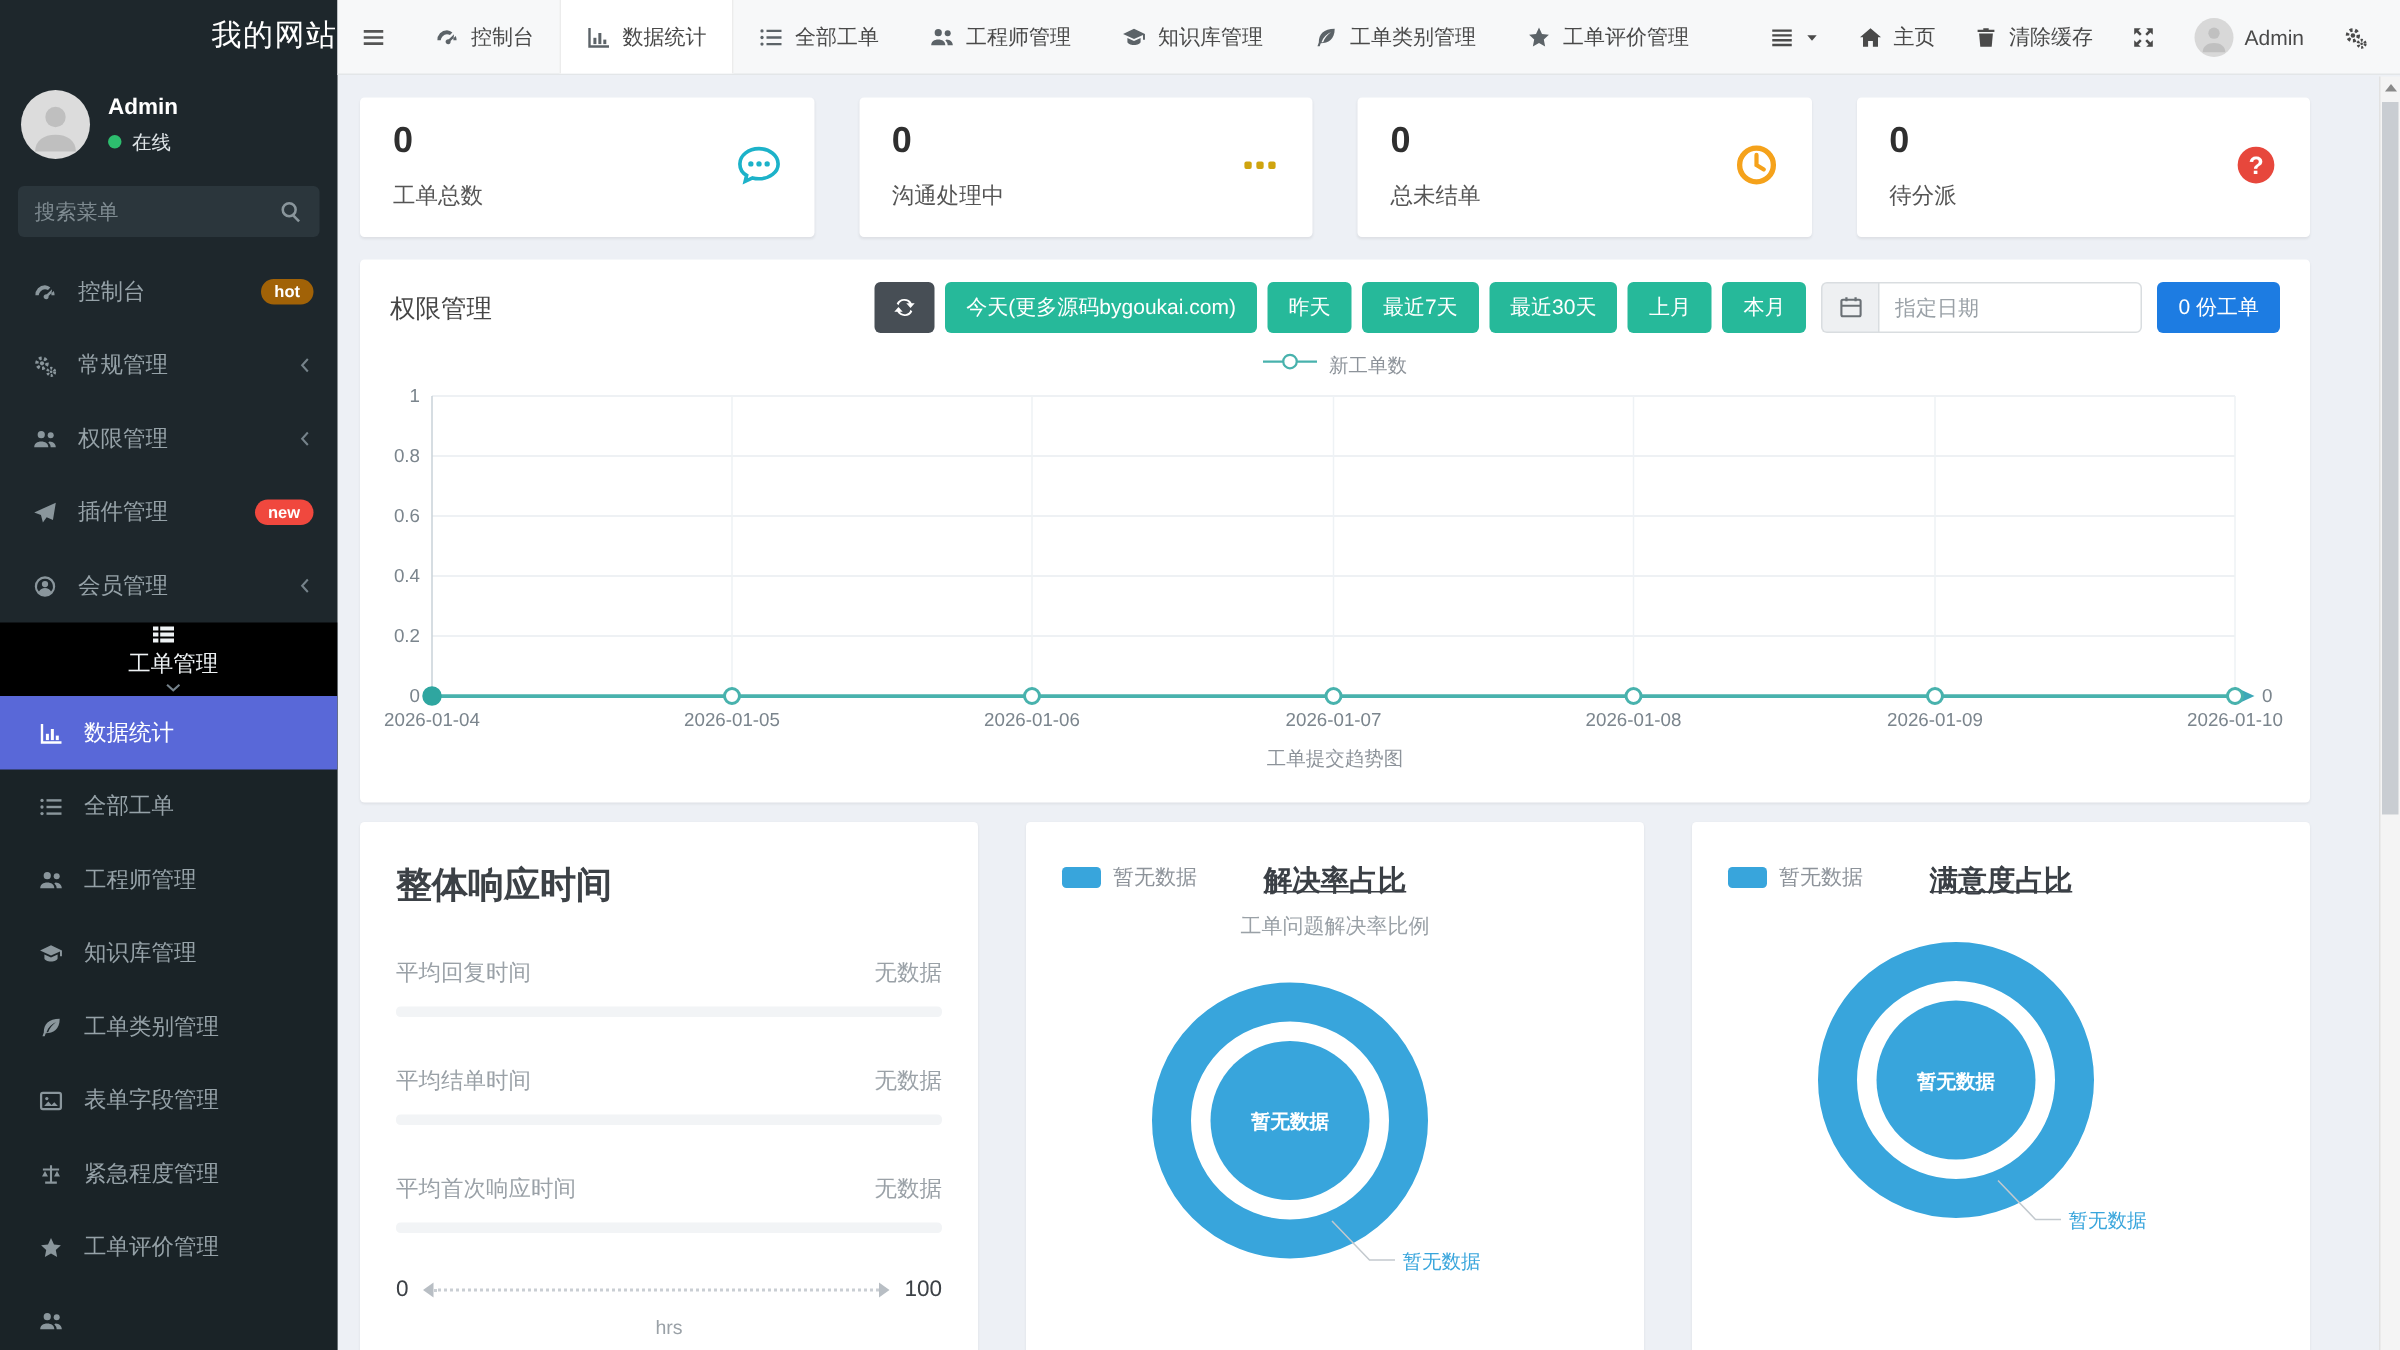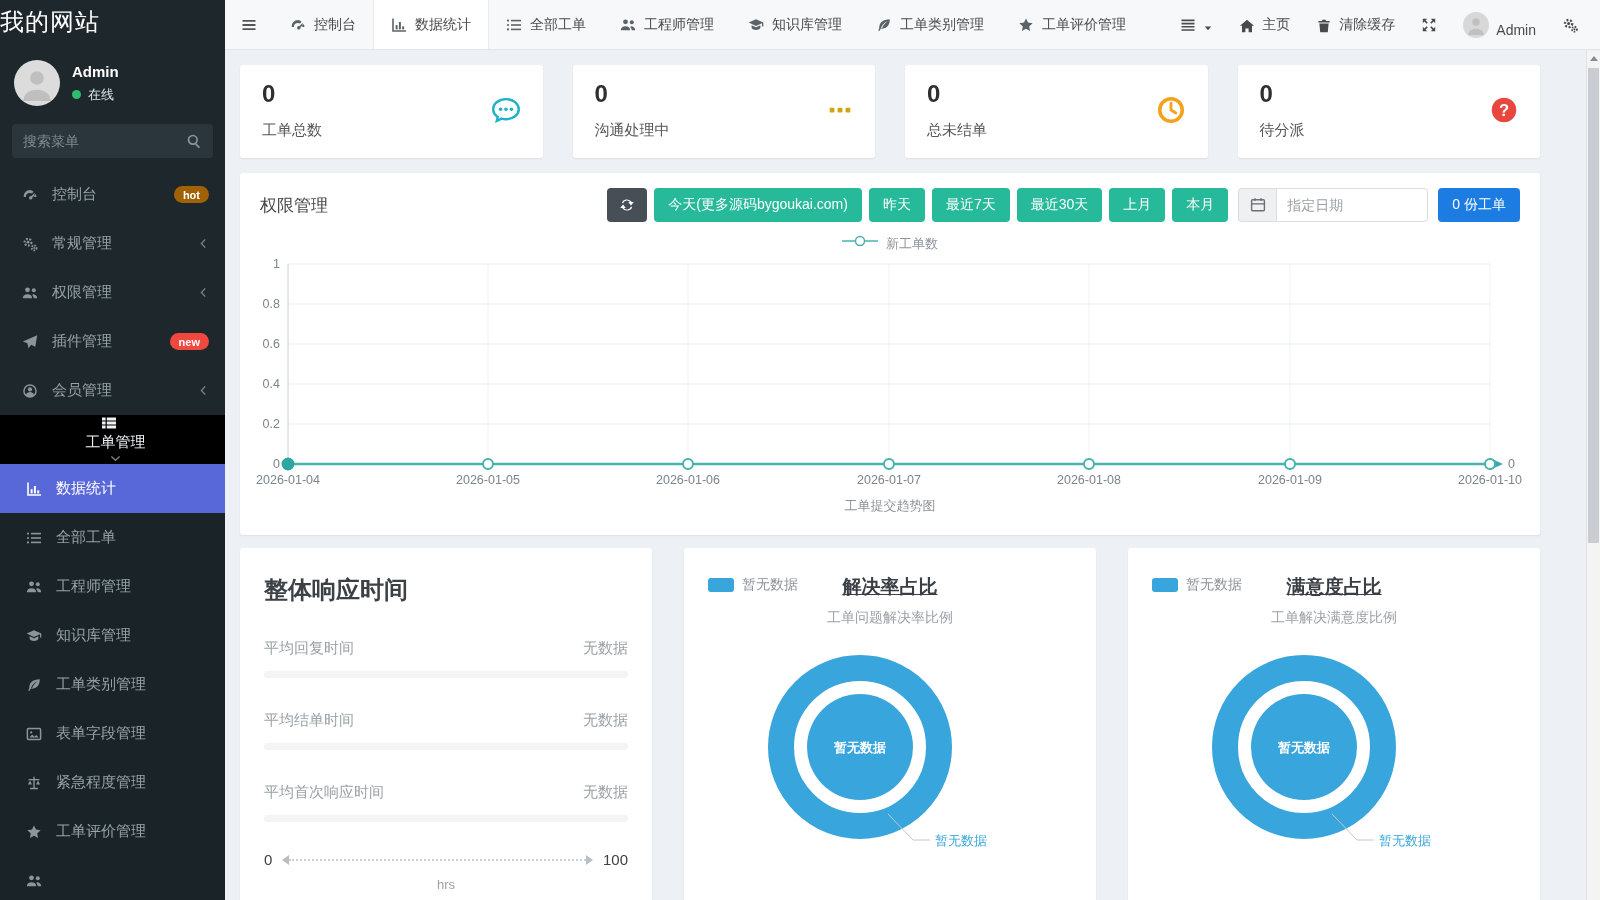--- a/index.html
+++ b/index.html
@@ -5,21 +5,21 @@
 * { margin:0; padding:0; box-sizing:border-box; }
 html,body { width:1600px; height:900px; overflow:hidden; background:#edf0f5;
   font-family:"Liberation Sans","DejaVu Sans",sans-serif; }
 svg { display:block; }
 .ic { width:16px; height:16px; fill:currentColor; }
 
 .app { display:flex; width:1600px; height:900px; position:relative; }
 
 
 .sidebar { flex:0 0 225px; background:#1e272c; overflow:hidden; }
-.brand { height:48px; line-height:48px; text-align:left; color:#fff; font-size:24px; letter-spacing:1px;font-family:Liberation Mono, monospace; }
+.brand { height:48px; line-height:48px; text-align:right; color:#fff; font-size:20px; letter-spacing:1px; }
 .user-panel { display:flex; align-items:center; gap:12px; padding:12px 14px 10px; }
 .avatar { width:46px; height:46px; border-radius:50%; background:#dcdcdc; position:relative; overflow:hidden; flex:0 0 46px; }
 .avatar svg { position:absolute; left:7px; top:7px; width:32px; height:36px; fill:#bfbfbf; }
 .user-name { color:#fff; font-weight:bold; font-size:15px; }
 .user-status { margin-top:6px; font-size:13px; color:#dfe5e8; display:flex; align-items:center; gap:7px; }
 .dot { width:9px; height:9px; border-radius:50%; background:#2dbd6e; }
 .search { margin:8px 12px 12px; background:#2b363c; border-radius:4px; display:flex; align-items:center; height:34px; padding:0 11px; }
 .search input { flex:1; background:none; border:none; outline:none; color:#cfd6da; font-size:14px; min-width:0; }
 .search input::placeholder { color:#7f8b91; }
 .search .s-ic { color:#8a969c; }
@@ -40,21 +40,21 @@
 
 
 .main { flex:1; display:flex; flex-direction:column; min-width:0; }
 .topnav { height:50px; background:#f7f8f9; border-bottom:1px solid #e3e6e8; display:flex; align-items:stretch; font-size:14px; color:#4a4a4a; }
 .burger { width:48px; display:flex; align-items:center; justify-content:center; color:#555; cursor:pointer; }
 .tabs { display:flex; }
 .tab { display:flex; align-items:center; gap:8px; padding:0 17px; cursor:pointer; color:#4a4a4a; white-space:nowrap; }
 .tab .ti { color:#5c6368; display:flex; }
 .tab.active { background:#fff; border-left:1px solid #ececec; border-right:1px solid #ececec; }
 .nav-right { margin-left:auto; display:flex; align-items:center; gap:26px; padding-right:22px; }
-.nav-item { display:flex; align-items:flex-end; gap:7px; cursor:pointer; color:#4a4a4a; }
+.nav-item { display:flex; align-items:center; gap:7px; cursor:pointer; color:#4a4a4a; }
 .mini-avatar { width:26px; height:26px; border-radius:50%; background:#d8d8d8; position:relative; overflow:hidden; }
 .mini-avatar svg { position:absolute; left:4px; top:4px; width:18px; height:20px; fill:#c0c0c0; }
 
 .content { flex:1; padding:15px 60px 0 15px; overflow:hidden; }
 
 
 .cards { display:flex; gap:30px; }
 .card { flex:1; background:#fff; border-radius:3px; box-shadow:0 1px 2px rgba(0,0,0,.07); padding:15px 22px 18px; display:flex; justify-content:space-between; }
 .card .val { font-size:24px; font-weight:600; color:#2f2f2f; }
 .card .cl { margin-top:13px; font-size:15px; color:#555; }
@@ -65,21 +65,21 @@
 .trend { margin-top:15px; padding:15px 20px 20px; }
 .trend-head { display:flex; align-items:center; }
 .trend-title { font-size:17px; color:#454545; }
 .toolbar { margin-left:auto; display:flex; align-items:center; gap:7px; }
 .btn { height:34px; border:none; border-radius:4px; color:#fff; font-size:14px; padding:0 14px; display:flex; align-items:center; cursor:pointer; font-family:inherit; white-space:nowrap; }
 .btn.dark { background:#474e55; width:40px; justify-content:center; padding:0; }
 .btn.green { background:#26b99a; }
 .btn.blue { background:#1d7ce2; margin-left:3px; }
 .date-group { display:flex; height:34px; margin-left:3px; }
 .date-addon { width:38px; background:#eef0f2; border:1px solid #d9dde0; border-right:none; display:flex; align-items:center; justify-content:center; color:#6a7075; border-radius:4px 0 0 4px; }
-.date-input { width:152px; border:1px solid #d9dde0; border-radius:0 4px 4px 0; padding:14px 10px; font-size:14px; color:#555; outline:none; }
+.date-input { width:176px; border:1px solid #d9dde0; border-radius:0 4px 4px 0; padding:14px 10px; font-size:14px; color:#555; outline:none; }
 .date-input::placeholder { color:#9aa1a7; }
 
 .legend-row { display:flex; justify-content:center; align-items:flex-start; gap:8px; margin-top:13px; color:#8d939a; font-size:13px; }
 .chart-svg { overflow:visible; margin-top:3px; }
 .chart-svg text { font-family:"Liberation Sans","DejaVu Sans",sans-serif; font-size:12.5px; fill:#7b858d; }
 .axis-title { text-align:center; color:#8d939a; font-size:13px; margin-top:3px; }
 
 
 .bottom { display:flex; gap:32px; margin-top:13px; }
 .bpanel { flex:1; height:430px; padding:26px 24px; min-width:0; }
@@ -646,21 +646,20 @@
           </div>
         </div>
 
         <div class="panel bpanel">
           <div class="dp-head">
             <div class="dp-legend">
               <span class="swatch"></span>
               <span>暂无数据</span>
             </div>
             <div class="dp-title">满意度占比</div>
-            <div class="dp-sub">工单解决满意度比例</div>
           </div>
           <div class="donut-wrap">
             <svg width="330" height="250">
               <circle cx="135" cy="112" r="79" fill="none" stroke="#38a5dc" stroke-width="26"></circle>
               <circle cx="135" cy="112" r="53" fill="#38a5dc"></circle>
               <text x="135" y="117" text-anchor="middle" fill="#fff" font-size="13" font-weight="bold">暂无数据</text>
               <polyline points="163,179 188,205 205,205" fill="none" stroke="#c3c9ce" stroke-width="1"></polyline>
               <text x="210" y="210" fill="#38a5dc" font-size="13">暂无数据</text>
             </svg>
           </div>

